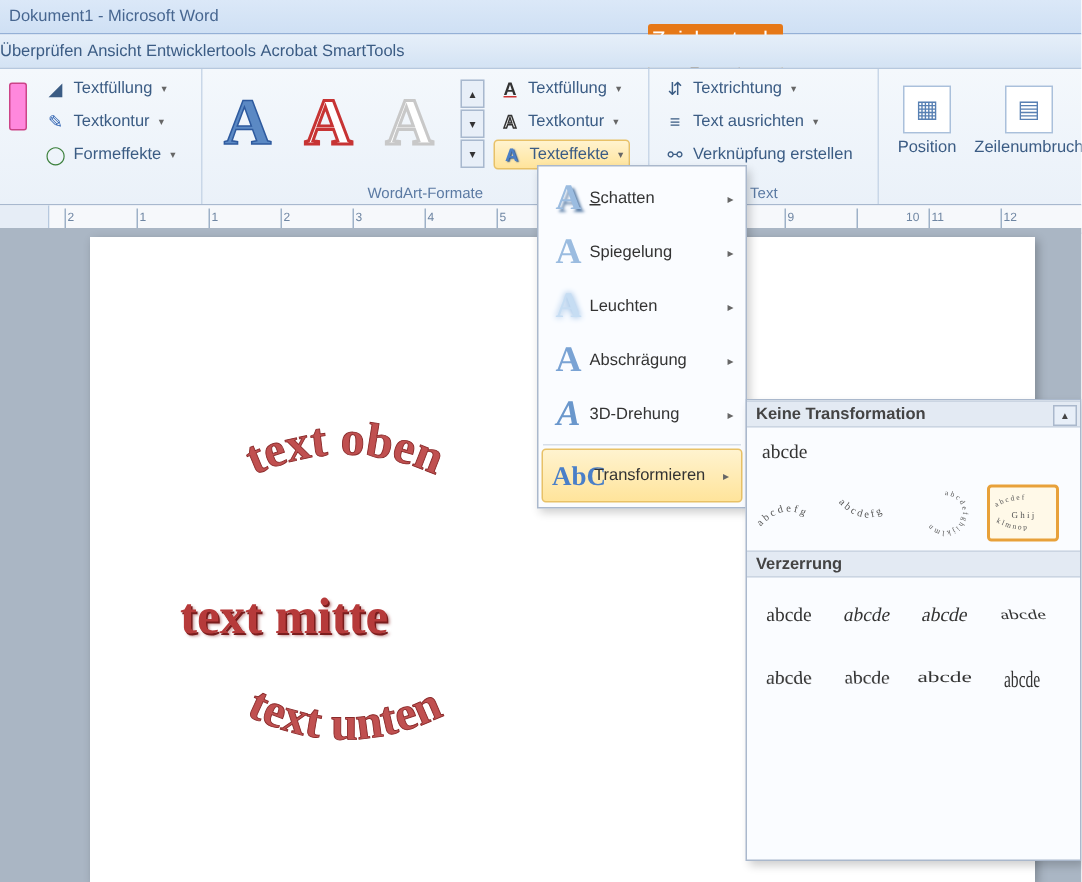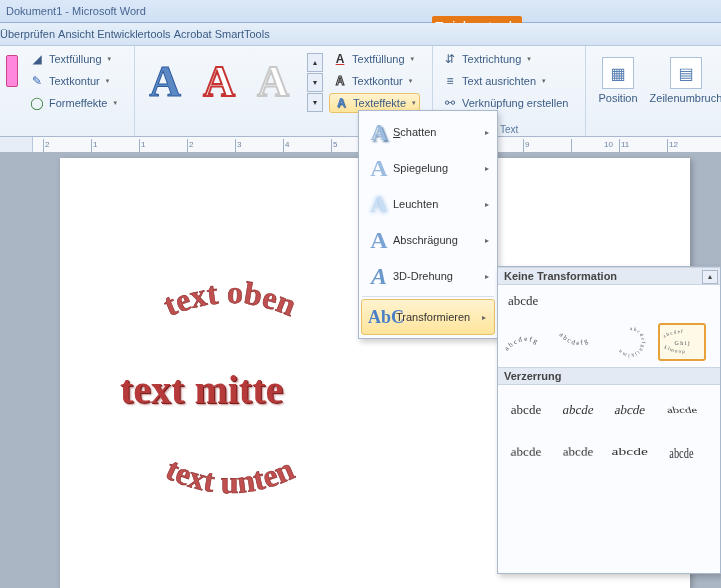--- a/index.html
+++ b/index.html
@@ -405,20 +405,21 @@
         <span class="ico-s" style="color:#fff;-webkit-text-stroke:1px #333;font-weight:bold;">A</span>
         <span>Textkontur</span>
         <span class="drop-arrow">▾</span>
       </div>
       <div class="ribbtn highlight">
         <span class="ico-s" style="color:#4a7fc8;font-weight:bold;text-shadow:1px 1px 1px #27538f;">A</span>
         <span>Texteffekte</span>
         <span class="drop-arrow">▾</span>
       </div>
     </div>
+    <div class="group-label">WordArt-Formate</div>
   </div>
 
   <div class="group" style="width:145px;">
     <div class="stack">
       <div class="ribbtn">
         <span class="ico-s" style="color:#3b5c84;">⇵</span>
         <span>Textrichtung</span>
         <span class="drop-arrow">▾</span>
       </div>
       <div class="ribbtn">
@@ -486,21 +487,21 @@
 
     <svg width="320" height="120" style="position:absolute;left:30px;top:90px;">
       <defs>
           <path id="arcTop" d="M 30 100 Q 140 10 250 100"></path>
         </defs>
       <text font-family="Times New Roman" font-size="32" font-weight="bold" fill="#c05050" stroke="#8a2a2a" stroke-width="0.6">
         <textPath href="#arcTop" startOffset="50%" text-anchor="middle">text oben</textPath>
       </text>
     </svg>
 
-    <div class="wordart-text" style="left:60px;top:208px;font-size:40px;">
+    <div class="wordart-text" style="left:60px;top:235px;font-size:34px;">
       <span>text mitte</span>
     </div>
 
     <svg width="320" height="120" style="position:absolute;left:30px;top:270px;">
       <defs>
           <path id="arcBot" d="M 30 20 Q 140 110 250 20"></path>
         </defs>
       <text font-family="Times New Roman" font-size="32" font-weight="bold" fill="#c05050" stroke="#8a2a2a" stroke-width="0.6">
         <textPath href="#arcBot" startOffset="50%" text-anchor="middle">text unten</textPath>
       </text>

